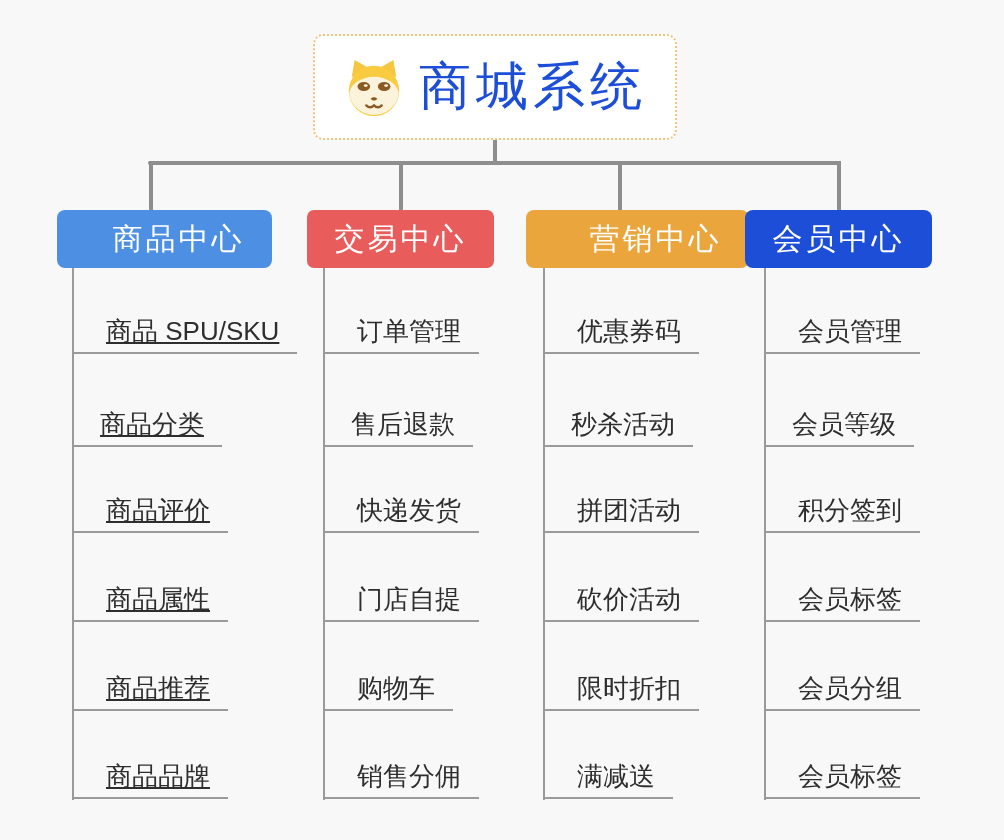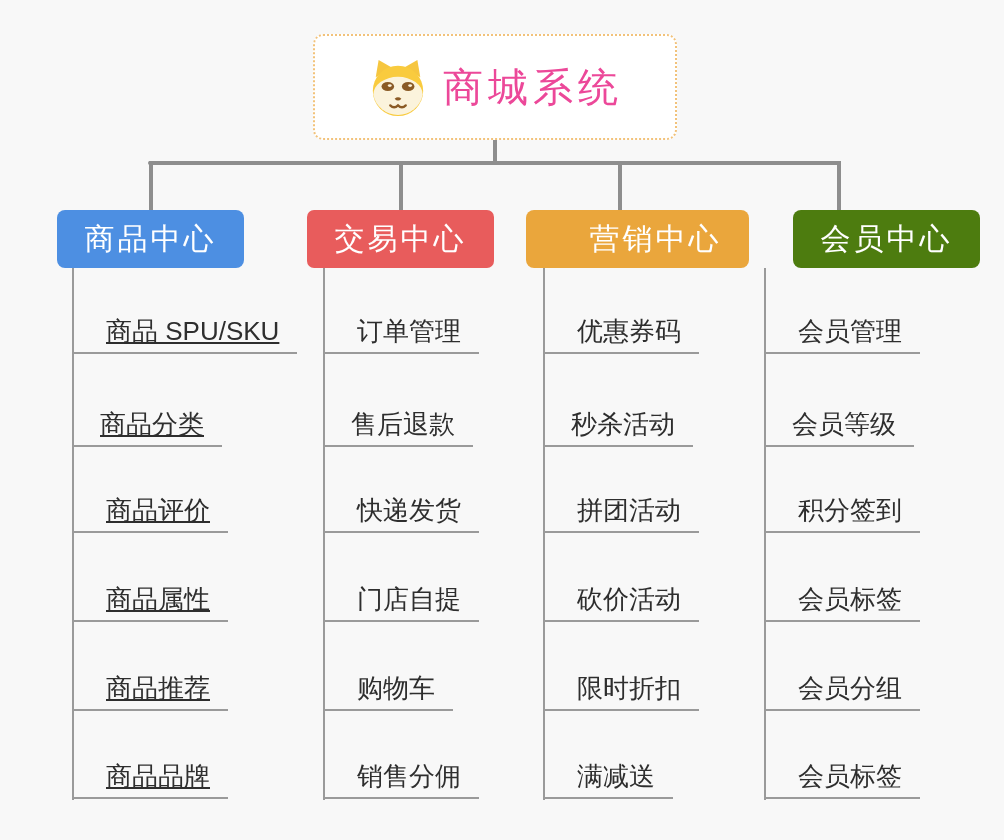--- a/index.html
+++ b/index.html
@@ -13,21 +13,21 @@
 
   
   .root-box{
     position:absolute;left:313px;top:34px;width:364px;height:106px;
     background:#FFFFFF;
     border:2px dotted #F2C27A;border-radius:10px;
     box-sizing:border-box;
     display:flex;align-items:center;justify-content:center;gap:14px;
   }
   .root-title{
-    font-size:40px;letter-spacing:5px;color:#ec4899;font-weight:500;
+    font-size:52px;letter-spacing:5px;color:#1d4ed8;font-weight:500;
     white-space:nowrap;
     font-family:Liberation Serif, serif;
   }
   .doge{width:62px;height:62px;flex:0 0 auto;}
 
   
   .conn{position:absolute;background:#8E8E8E;}
   .conn-root-stub{left:493px;top:140px;width:4px;height:23px;}
   .conn-hbar{left:148px;top:161px;width:693px;height:4px;border-radius:2px;}
   .conn-drop{top:161px;width:4px;height:50px;}
@@ -36,21 +36,21 @@
   .conn-drop.d2{left:617.5px;}
   .conn-drop.d3{left:836.5px;}
 
   
   .branch-box{
     position:absolute;top:210px;width:187px;height:58px;
     border-radius:8px;
     display:flex;align-items:center;justify-content:center;
     color:#FFFFFF;font-size:30px;letter-spacing:3px;white-space:nowrap;
   }
-  .branch-box.c0{left:57px;}
+  .branch-box.c0{left:57px;padding-left:28px;}
   .branch-box.c1{left:307px;}
   .branch-box.c2{left:526px;}
   .branch-box.c3{left:745px;}
 
   
   .descender{position:absolute;top:268px;width:2px;height:532px;background:#9A9A9A;}
   .descender.c0{left:72px;}
   .descender.c1{left:323px;}
   .descender.c2{left:543px;}
   .descender.c3{left:764px;}
@@ -104,21 +104,21 @@
 
   <div class="branch-box c0" style="background-color: rgb(77, 143, 226);">
     <span>商品中心</span>
   </div>
   <div class="branch-box c1" style="background-color: rgb(232, 92, 92); border-radius: 7px;">
     <span>交易中心</span>
   </div>
   <div class="branch-box c2" style="background-color: rgb(234, 166, 60); padding-left: 36px;">
     <span>营销中心</span>
   </div>
-  <div class="branch-box c3" style="background-color: #4d7c0f; margin-left: 48px;">
+  <div class="branch-box c3" style="background-color: #1d4ed8;">
     <span>会员中心</span>
   </div>
 
   <div class="descender c0"></div>
   <div class="descender c1"></div>
   <div class="descender c2"></div>
   <div class="descender c3"></div>
 
   <div class="leaf c0 r0">商品 SPU/SKU</div>
   <div class="leaf c0 r1">商品分类</div>

